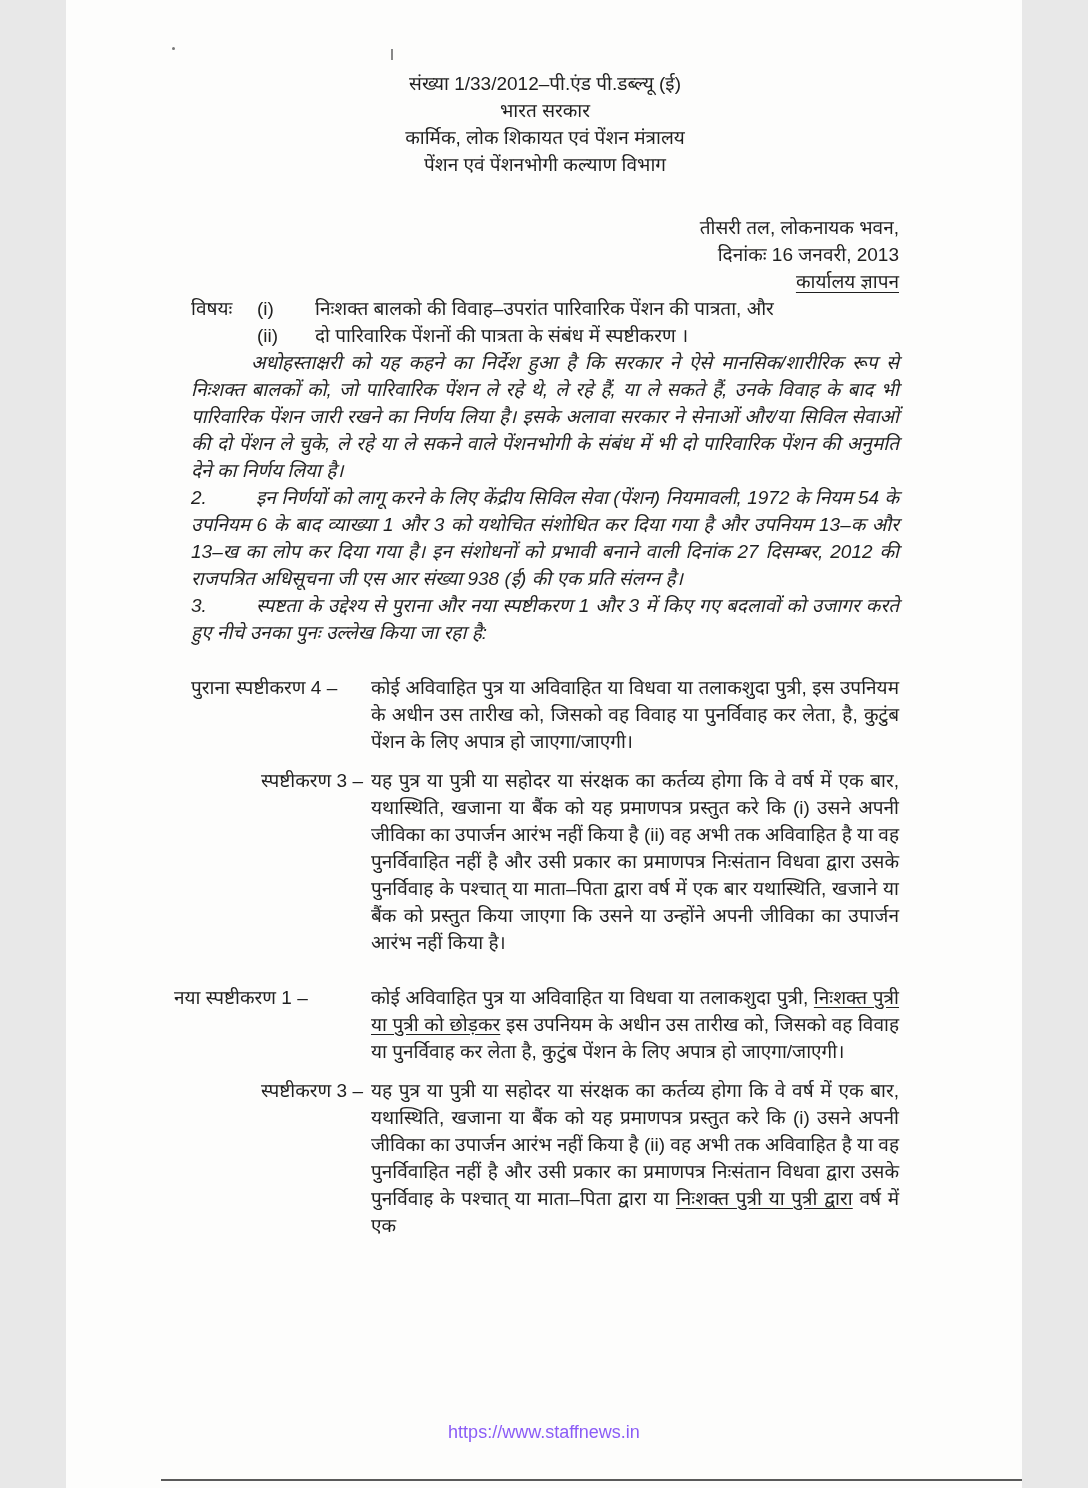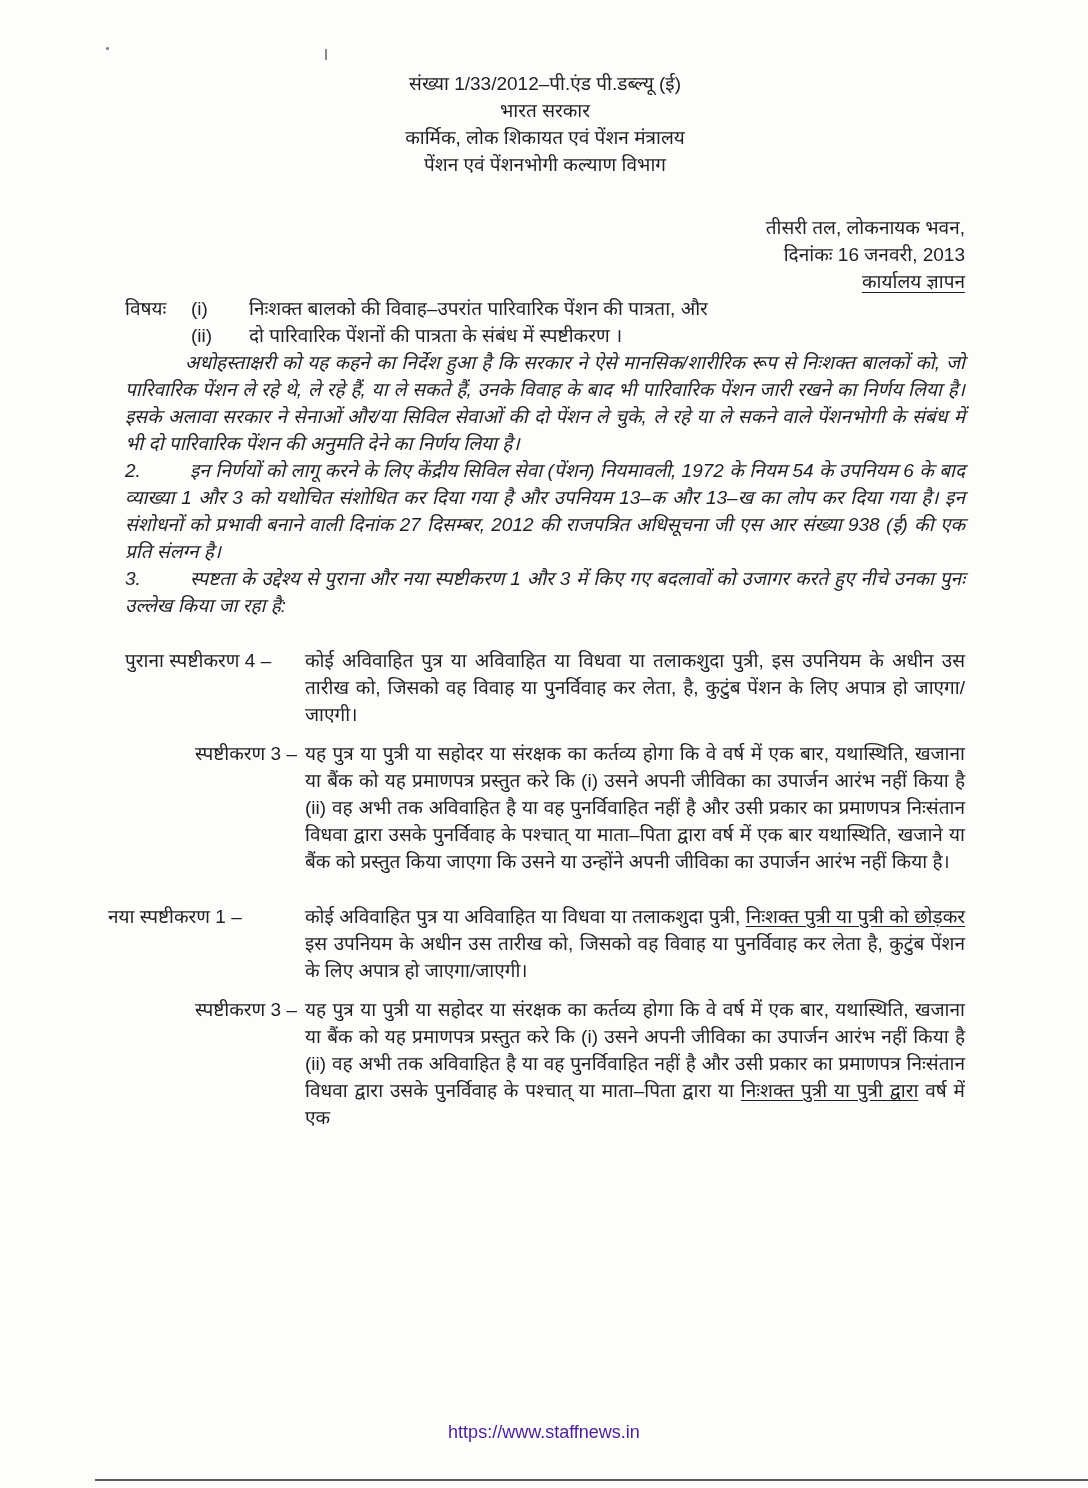--- a/index.html
+++ b/index.html
@@ -2,21 +2,21 @@
 <html><head>
 <meta charset="utf-8">
 <style>
   html, body {
     margin: 0;
     padding: 0;
     background: #e8e8e8;
   }
   .page {
     position: relative;
-    width: 1088px;
+    width: 956px;
     height: 1488px;
     margin: 0 auto;
     background: #fdfdfc;
     color: #1f1f1f;
     font-family: "Liberation Sans", "DejaVu Sans", sans-serif;
     font-size: 19px;
     line-height: 27px;
     overflow: hidden;
   }
   .content {
@@ -75,21 +75,21 @@
   }
   .footer {
     position: absolute;
     left: 0;
     bottom: 42px;
     width: 100%;
     text-align: center;
     font-size: 18px;
   }
   .footer a {
-    color: #4c1d95;
+    color: #8b5cf6;
     text-decoration: none;
     cursor: pointer;
     margin-top: 31px;
   }
   .bottom-rule {
     position: absolute;
     left: 95px;
     right: 0;
     bottom: 7px;
     height: 2px;

